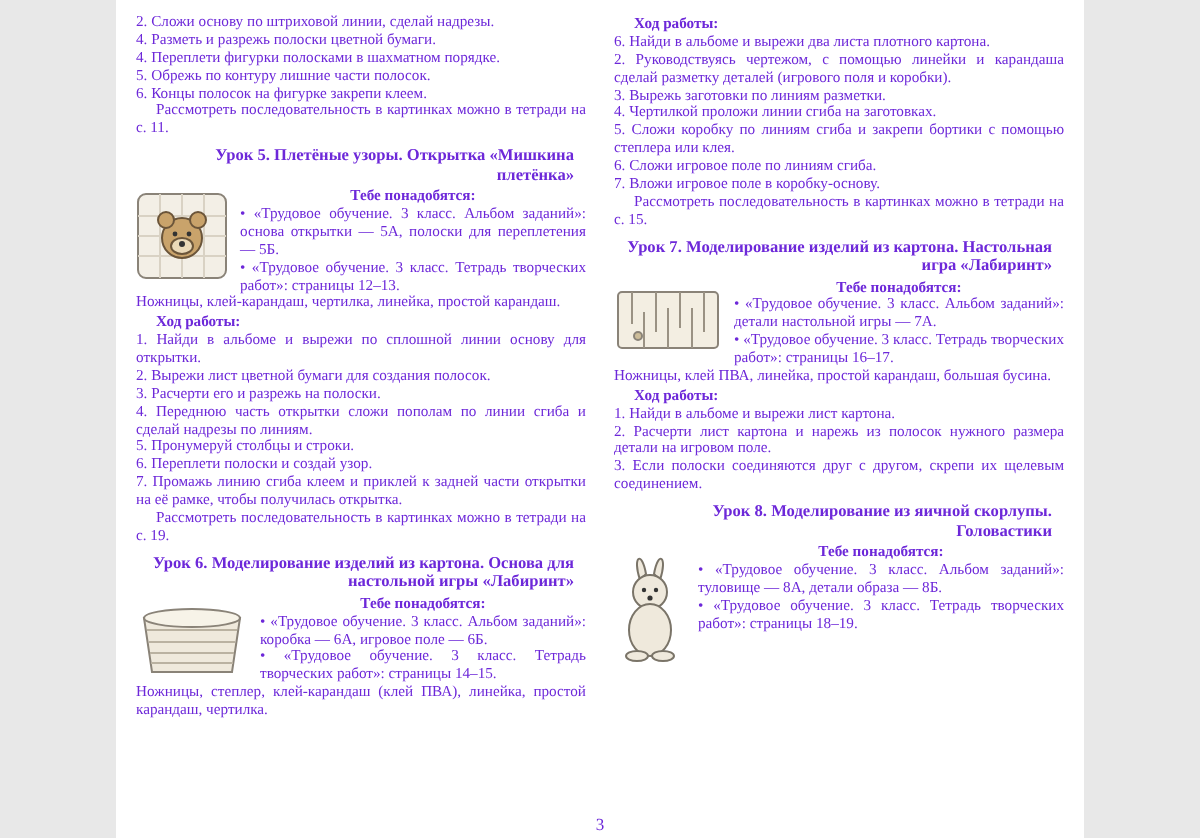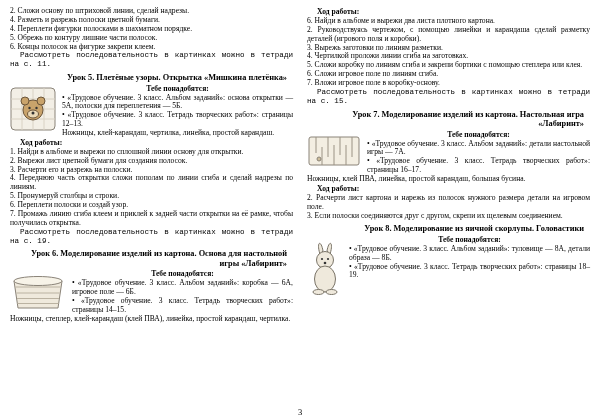--- a/index.html
+++ b/index.html
@@ -1,26 +1,26 @@
 <!DOCTYPE html>
 <html><head>
 <meta charset="utf-8">
 <style>
   * { margin:0; padding:0; box-sizing:border-box; }
   html,body { background:#e8e8e8; }
   body { font-family:"Liberation Serif", serif; }
   .page {
-    width:600px; height:419px; background:#ffffff; margin:0 auto;
+    width:484px; height:419px; background:#ffffff; margin:0 auto;
     padding:7px 10px 3px 10px; overflow:hidden; position:relative;
-    display:flex; flex-direction:column; color:#000000;
+    display:flex; flex-direction:column; color:#6d28d9;
   }
   .cols { display:flex; gap:14px; flex:1; }
   .col { width:283px; font-size:7.6px; line-height:1.17; text-align:justify; }
   .step, .note, .tools, .needs-item { margin:0; }
-  .note { text-indent:10px;font-family:Liberation Mono, monospace; }
+  .note { text-indent:10px; }
   .work-head { font-weight:bold; text-indent:10px; margin-top:1px; }
   .lesson-title { text-align:right; font-weight:bold; font-size:8.3px; line-height:1.15; margin:4px 6px 2px 6px; }
   .needs-head { font-weight:bold; text-align:center; }
   .needs-item::before { content:"• "; }
   .figure { float:left; margin:2px 6px 1px 0; }
   .pageno { text-align:center; font-size:8.5px; line-height:1; padding-top:2px; }
   svg { display:block; }
 </style>
 </head>
 <body>
@@ -100,20 +100,21 @@
           <path d="M9 4 V20 M15 32 V14 M21 4 V24 M27 12 V32 M33 4 V22 M39 32 V12 M45 4 V24" stroke="#9a9284" fill="none"></path>
           <circle cx="12" cy="26" r="2" fill="#cdbd9a" stroke="#8a8378"></circle>
         </svg>
       </span>
       <div class="needs-head">Тебе понадобятся:</div>
       <div class="needs-item">«Трудовое обучение. 3 класс. Альбом заданий»: детали настольной игры — 7А.</div>
       <div class="needs-item">«Трудовое обучение. 3 класс. Тетрадь творческих работ»: страницы 16–17.</div>
       <div class="tools">Ножницы, клей ПВА, линейка, простой карандаш, большая бусина.</div>
 
       <div class="work-head">Ход работы:</div>
+      <div class="step">1. Найди в альбоме и вырежи лист картона.</div>
       <div class="step">2. Расчерти лист картона и нарежь из полосок нужного размера детали на игровом поле.</div>
       <div class="step">3. Если полоски соединяются друг с другом, скрепи их щелевым соединением.</div>
 
       <div class="lesson-title">Урок 8. Моделирование из яичной скорлупы. Головастики</div>
 
       <span class="figure">
         <svg width="36" height="58" viewBox="0 0 36 58" aria-hidden="true">
           <path d="M13 16 C9 4 14 1 16 13 Z" fill="#efe9dc" stroke="#7a7468"></path>
           <path d="M23 16 C27 4 22 1 20 13 Z" fill="#efe9dc" stroke="#7a7468"></path>
           <circle cx="18" cy="22" r="8.5" fill="#efe9dc" stroke="#7a7468"></circle>

